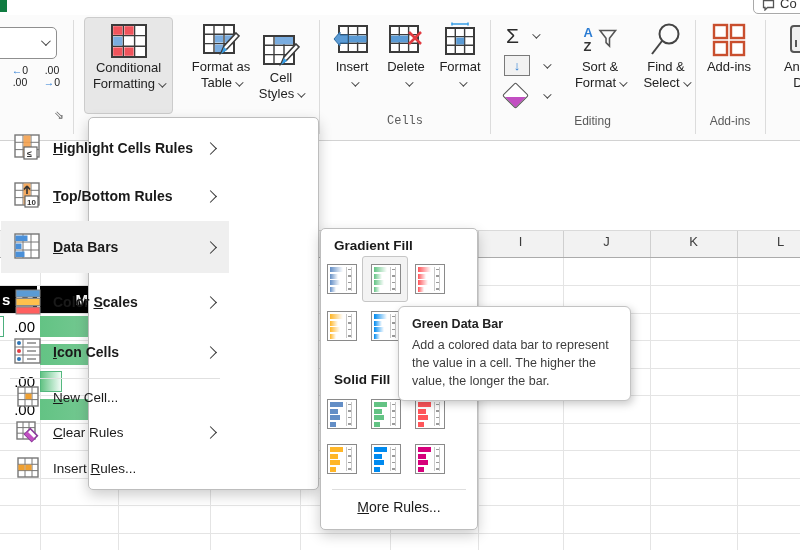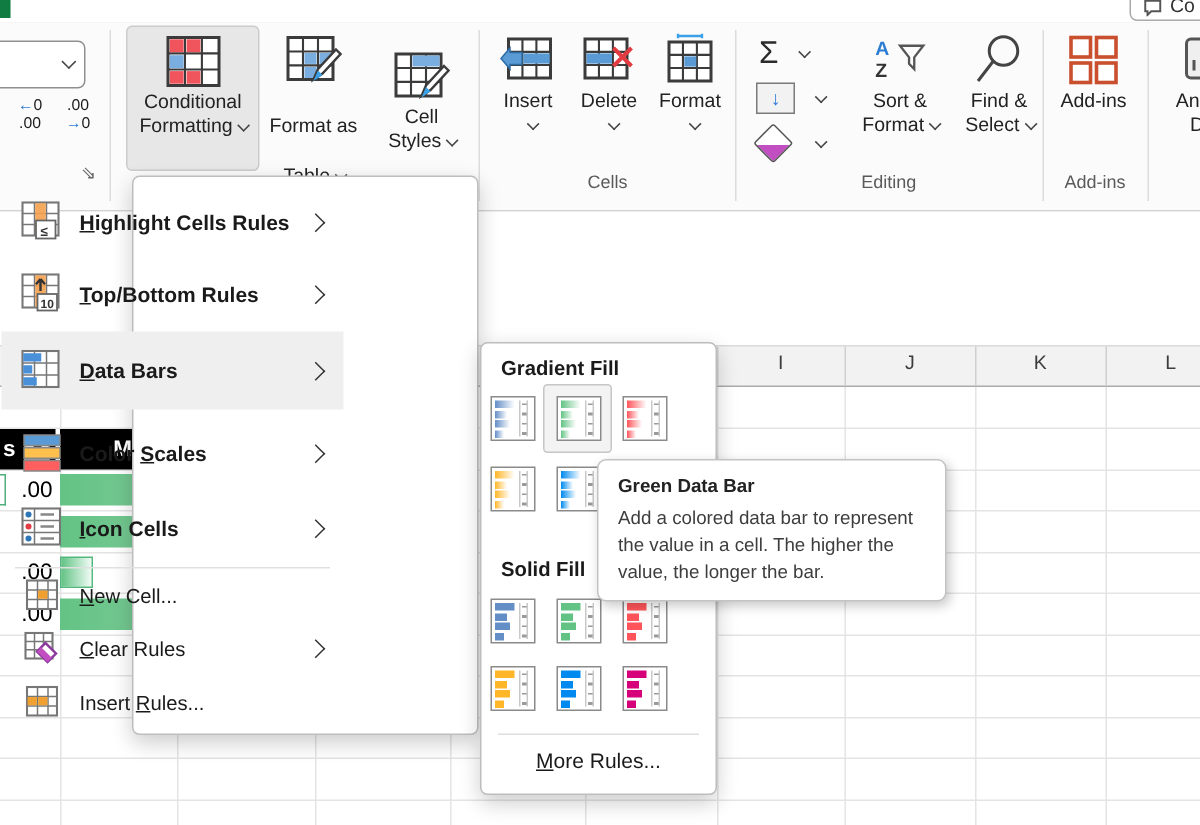--- a/index.html
+++ b/index.html
@@ -126,21 +126,21 @@
       <rect x="3.2" y="4.2" width="9.2" height="8.6" fill="#f0545c"></rect>
       <rect x="14.4" y="4.2" width="9.2" height="8.6" fill="#f0545c"></rect>
       <rect x="3.2" y="14.8" width="9.2" height="8.6" fill="#7aade0"></rect>
       <rect x="3.2" y="25.4" width="9.2" height="8.4" fill="#f0545c"></rect>
       <rect x="14.4" y="25.4" width="9.2" height="8.4" fill="#f0545c"></rect>
     </svg>
     <span class="lbl">Conditional</span>
     <span class="lbl"><span>Formatting</span><span class="chev sm"></span></span>
   </div>
 
-  <div class="abs bigbtn" style="left:174px;top:17px;width:70px;gap:17px;">
+  <div class="abs bigbtn" style="left:186px;top:17px;width:70px;">
     <svg class="icon36" viewBox="0 0 38 38">
       <rect x="2" y="4" width="30" height="28" fill="#fff" stroke="#3b3b3b" stroke-width="2"></rect>
       <path d="M12 4 v28 M22 4 v28 M2 13.3 h30 M2 22.6 h30" stroke="#3b3b3b" stroke-width="1.4" fill="none"></path>
       <rect x="13" y="14.3" width="8" height="7.3" fill="#7aade0"></rect>
       <rect x="23" y="14.3" width="8" height="7.3" fill="#7aade0"></rect>
       <rect x="13" y="23.6" width="8" height="7.4" fill="#7aade0"></rect>
       <path d="M34 12 l3 3 -12 13 -6 4 3 -7 z" fill="#fff" stroke="#3b3b3b" stroke-width="1.6"></path>
       <path d="M22 26 l-3 7 6 -4 z" fill="#3aa0e8"></path>
     </svg>
     <span class="lbl">Format as</span>
@@ -183,21 +183,21 @@
   <div class="abs bigbtn" style="left:432px;top:17px;width:56px;">
     <svg class="icon36" viewBox="0 0 38 38">
       <path d="M11 3 h16 M11 1.5 v3 M27 1.5 v3" stroke="#3aa0e8" stroke-width="1.6" fill="none"></path>
       <rect x="5" y="7" width="28" height="26" fill="#fff" stroke="#3b3b3b" stroke-width="2"></rect>
       <path d="M14.3 7 v26 M23.6 7 v26 M5 15.6 h28 M5 24.3 h28" stroke="#3b3b3b" stroke-width="1.4" fill="none"></path>
       <rect x="15.2" y="16.6" width="8" height="6.8" fill="#5b9bd5"></rect>
     </svg>
     <span class="lbl">Format</span>
     <span class="chev sm" style="margin-top:6px;"></span>
   </div>
-  <div class="abs grplabel" style="left:320px;width:170px;">Cells</div>
+  <div class="abs grplabel" style="left:320px;width:170px;font-family:Liberation Mono, monospace;">Cells</div>
   <div class="abs vsep" style="left:490px;"></div>
 
   <div class="abs edrow" style="left:506px;top:24px;">
     <span style="font-size:21px;color:#2b2b2b;">Σ</span>
     <span class="chev sm"></span>
   </div>
   <div class="abs edrow" style="left:504px;top:55px;">
     <span style="width:24px;height:19px;border:1.4px solid #7a7a7a;background:#f2f2f2;display:flex;align-items:center;justify-content:center;color:#2b7cd3;font-size:13px;font-weight:bold;">↓</span>
     <span class="chev sm"></span>
   </div>

